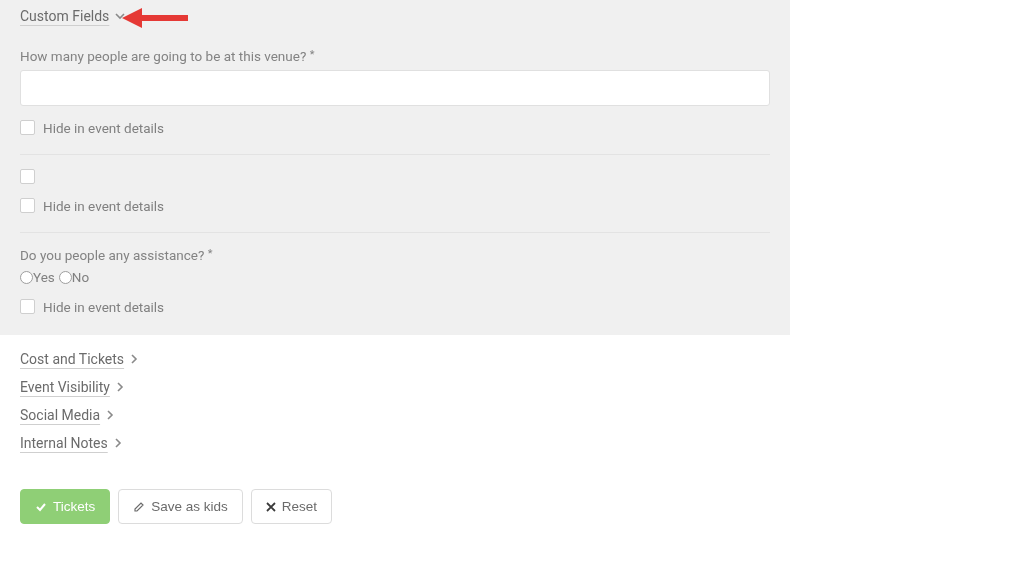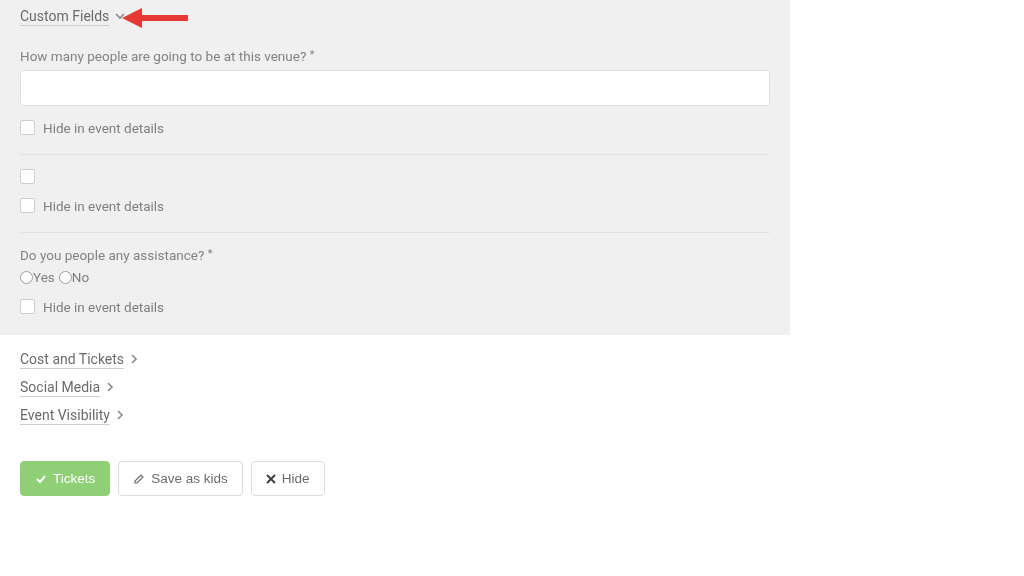--- a/index.html
+++ b/index.html
@@ -210,31 +210,41 @@
         <span>Cost and Tickets</span>
         <span class="chevron-right">
           <svg width="8" height="10" viewBox="0 0 8 10">
               <path d="M2 1 L6 5 L2 9" fill="none" stroke="#8a8a8a" stroke-width="1.6"></path>
             </svg>
         </span>
       </div>
     </div>
     <div>
       <div class="collapsed-section">
+        <span>Event Visibility</span>
+        <span class="chevron-right">
+          <svg width="8" height="10" viewBox="0 0 8 10">
+              <path d="M2 1 L6 5 L2 9" fill="none" stroke="#8a8a8a" stroke-width="1.6"></path>
+            </svg>
+        </span>
+      </div>
+    </div>
+    <div>
+      <div class="collapsed-section">
         <span>Social Media</span>
         <span class="chevron-right">
           <svg width="8" height="10" viewBox="0 0 8 10">
               <path d="M2 1 L6 5 L2 9" fill="none" stroke="#8a8a8a" stroke-width="1.6"></path>
             </svg>
         </span>
       </div>
     </div>
     <div>
       <div class="collapsed-section">
-        <span>Event Visibility</span>
+        <span>Internal Notes</span>
         <span class="chevron-right">
           <svg width="8" height="10" viewBox="0 0 8 10">
               <path d="M2 1 L6 5 L2 9" fill="none" stroke="#8a8a8a" stroke-width="1.6"></path>
             </svg>
         </span>
       </div>
     </div>
 
     <div class="button-row">
       <button class="btn btn-publish">
@@ -252,18 +262,18 @@
             </svg>
         </span>
         <span>Save as kids</span>
       </button>
       <button class="btn btn-outline">
         <span class="x-icon">
           <svg width="10" height="10" viewBox="0 0 10 10">
               <path d="M1 1 L9 9 M9 1 L1 9" stroke="#3a3a3a" stroke-width="1.8"></path>
             </svg>
         </span>
-        <span>Hide</span>
+        <span>Reset</span>
       </button>
     </div>
   </div>
 
 </div>
 
 </body></html>

